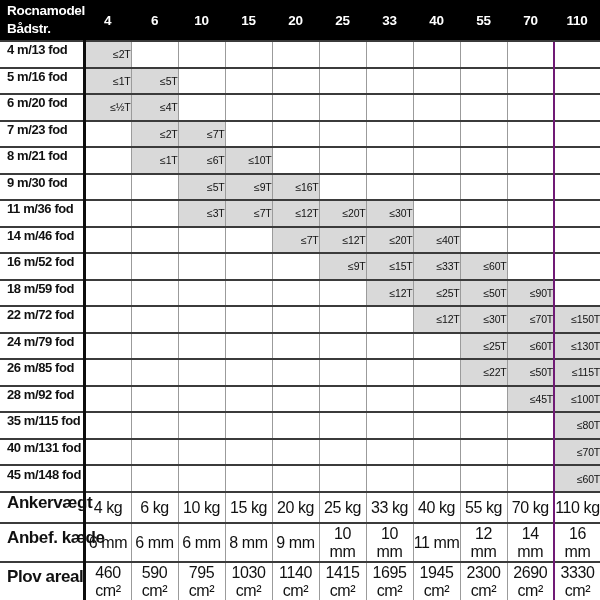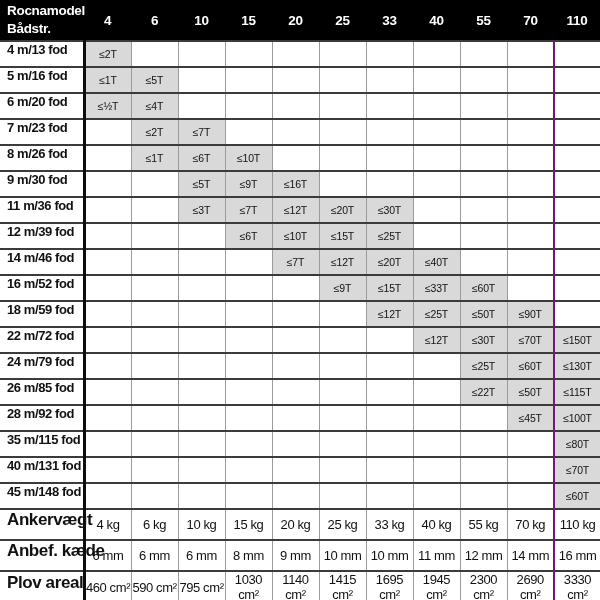--- a/index.html
+++ b/index.html
@@ -63,27 +63,27 @@
   td.cell {
     border-top: 2px solid #3b3b3b;
     border-left: 1px solid #9b9b9b;
     text-align: center;
     vertical-align: middle;
     font-size: 10.5px;
     letter-spacing: -0.2px;
     padding: 0;
     background: #ffffff;
   }
-  td.cell.shaded { background: #d9d9d9; }
+  td.cell.shaded { background: #d9d9d9; text-align: right; }
   td.cell.lastcol { border-left: 2px solid #701a75; }
 
   
   tr.spec th.rowlabel { font-size: 17px; }
   tr.spec td.cell {
-    font-size: 13px;
+    font-size: 16px;
     letter-spacing: -0.4px;
     background: #ffffff;
   }
 </style>
 </head>
 <body>
 
 <div class="sheet">
   <table class="sizing">
     <colgroup>
@@ -170,21 +170,21 @@
           <td class="cell"></td>
           <td class="cell"></td>
           <td class="cell"></td>
           <td class="cell"></td>
           <td class="cell"></td>
           <td class="cell"></td>
           <td class="cell"></td>
           <td class="cell lastcol"></td>
         </tr>
         <tr>
-          <th class="rowlabel">8 m/26 fod</th>
+          <th class="rowlabel">8 m/21 fod</th>
           <td class="cell"></td>
           <td class="cell shaded">≤1T</td>
           <td class="cell shaded">≤6T</td>
           <td class="cell shaded">≤10T</td>
           <td class="cell"></td>
           <td class="cell"></td>
           <td class="cell"></td>
           <td class="cell"></td>
           <td class="cell"></td>
           <td class="cell"></td>
@@ -206,34 +206,20 @@
         </tr>
         <tr>
           <th class="rowlabel">11 m/36 fod</th>
           <td class="cell"></td>
           <td class="cell"></td>
           <td class="cell shaded">≤3T</td>
           <td class="cell shaded">≤7T</td>
           <td class="cell shaded">≤12T</td>
           <td class="cell shaded">≤20T</td>
           <td class="cell shaded">≤30T</td>
-          <td class="cell"></td>
-          <td class="cell"></td>
-          <td class="cell"></td>
-          <td class="cell lastcol"></td>
-        </tr>
-        <tr>
-          <th class="rowlabel">12 m/39 fod</th>
-          <td class="cell"></td>
-          <td class="cell"></td>
-          <td class="cell"></td>
-          <td class="cell shaded">≤6T</td>
-          <td class="cell shaded">≤10T</td>
-          <td class="cell shaded">≤15T</td>
-          <td class="cell shaded">≤25T</td>
           <td class="cell"></td>
           <td class="cell"></td>
           <td class="cell"></td>
           <td class="cell lastcol"></td>
         </tr>
         <tr>
           <th class="rowlabel">14 m/46 fod</th>
           <td class="cell"></td>
           <td class="cell"></td>
           <td class="cell"></td>

